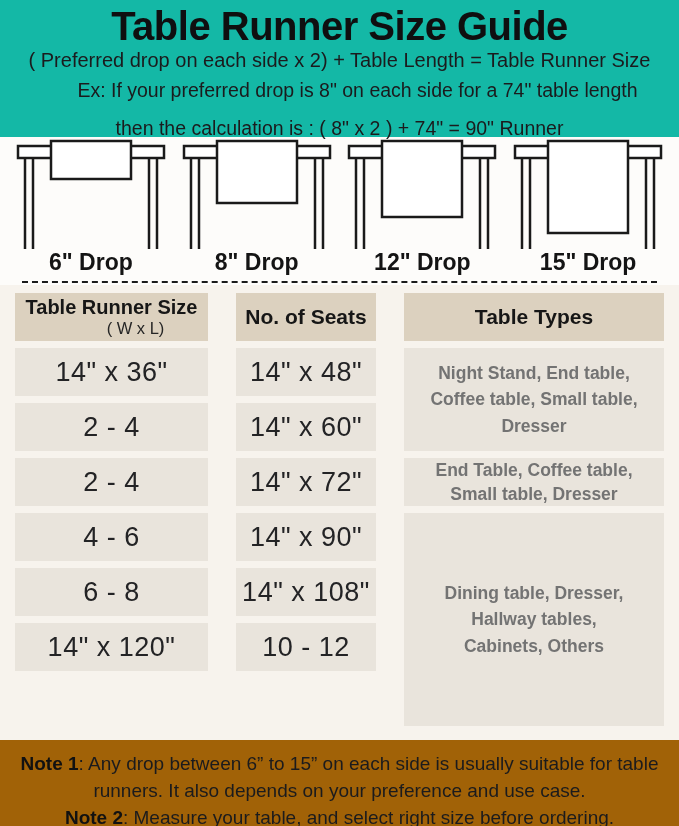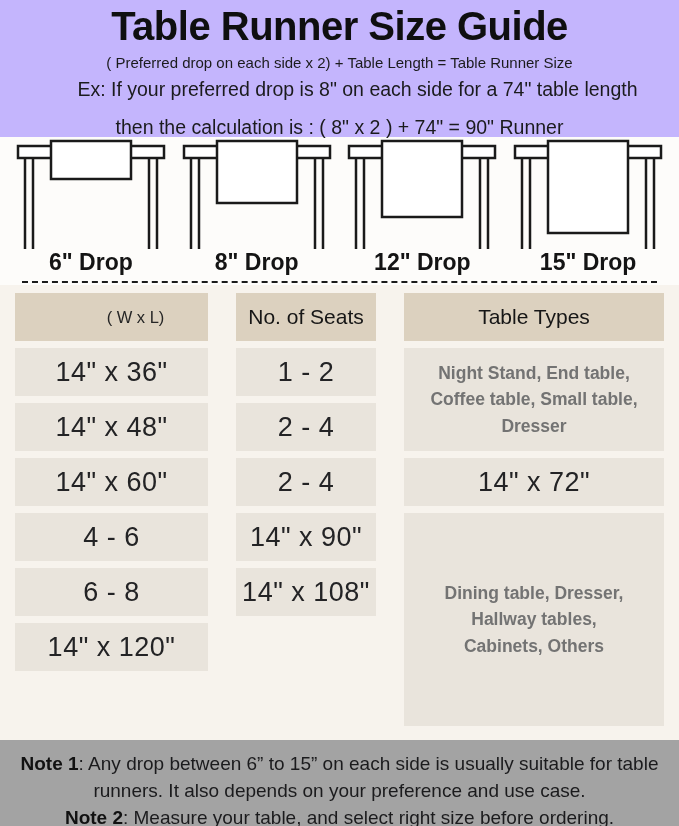--- a/index.html
+++ b/index.html
@@ -7,34 +7,33 @@
     width: 679px; height: 826px;
     background: #fdfcfa;
     font-family: "Liberation Sans", "DejaVu Sans", sans-serif;
     color: #1c1c1e;
     overflow: hidden;
   }
 
   
   .hero {
     height: 137px;
-    background: #c4b5fd;
+    background: #14b8a6;
     text-align: center;
     padding-top: 3px;
   }
   .hero h1 {
     font-size: 40px;
     font-weight: 800;
     letter-spacing: -0.5px;
     color: #0f0f10;
     line-height: 1.15;
   }
   .formula {
-    margin-top: 5px;
-    font-size: 15px;
+    font-size: 20px;
     color: #1b1b1d;
     white-space: nowrap;
   }
   .example-1 {
     margin-top: 7px;
     font-size: 19.5px;
     color: #1b1b1d;
     white-space: nowrap;
     padding-left: 36px;
   }
@@ -87,35 +86,35 @@
     display: flex;
     flex-direction: column;
     align-items: center;
     justify-content: center;
     text-align: center;
   }
   .hcell { background: #dcd1bf; }
   .dcell { background: #e9e4dc; }
   .hcell .h-main { font-size: 20px; font-weight: 700; line-height: 1.15; color: #161616; }
   .hcell .h-sub  { font-size: 16.5px; font-weight: 400; line-height: 1.15; color: #262626; margin-left: 48px; }
-  .hcell-seats, .hcell-types { font-size: 21px; font-weight: 400; color: #161616; }
+  .hcell-seats, .hcell-types { font-size: 21px; font-weight: 700; color: #161616; }
   .val { font-size: 27px; font-weight: 400; color: #232325; letter-spacing: 0.5px; }
   .types-cell { font-size: 17.5px; font-weight: 700; line-height: 1.5; color: #737373; }
   .types-cell span { display: block; }
   .types-a { grid-column: 3; grid-row: 2 / span 2; }
   .types-a span { max-width: 232px; }
   .types-b { grid-column: 3; grid-row: 4; line-height: 1.4; }
   .types-b span { max-width: 240px; }
   .types-c { grid-column: 3; grid-row: 5 / span 4; }
   .types-c span { max-width: 186px; }
 
   
   .notes {
     height: 86px;
-    background: #a3a3a3;
+    background: #a16207;
     padding: 11px 3px 0;
     text-align: center;
   }
   .notes p {
     font-size: 19px;
     line-height: 1.42;
     color: #1b1b1d;
     max-width: 676px;
     margin: 0 auto;
   }
@@ -182,50 +181,54 @@
       <div class="drop-label">15" Drop</div>
     </div>
 
   </div>
   <div class="dashed-divider"></div>
 </div>
 
 <div class="size-table">
 
   <div class="cell hcell">
+    <div class="h-main">Table Runner Size</div>
     <div class="h-sub">( W x L)</div>
   </div>
   <div class="cell hcell hcell-seats">No. of Seats</div>
   <div class="cell hcell hcell-types">Table Types</div>
 
   <div class="cell dcell val">14" x 36"</div>
-  <div class="cell dcell val">1 - 2</div>
 
   <div class="cell dcell types-cell types-a">
     <span>Night Stand, End table, Coffee table, Small table, Dresser</span>
   </div>
 
   <div class="cell dcell val">14" x 48"</div>
   <div class="cell dcell val">2 - 4</div>
 
   <div class="cell dcell val">14" x 60"</div>
   <div class="cell dcell val">2 - 4</div>
 
+  <div class="cell dcell types-cell types-b">
+    <span>End Table, Coffee table, Small table, Dresser</span>
+  </div>
 
   <div class="cell dcell val">14" x 72"</div>
   <div class="cell dcell val">4 - 6</div>
 
   <div class="cell dcell types-cell types-c">
     <span>Dining table, Dresser, Hallway tables, Cabinets, Others</span>
   </div>
 
   <div class="cell dcell val">14" x 90"</div>
   <div class="cell dcell val">6 - 8</div>
 
   <div class="cell dcell val">14" x 108"</div>
 
   <div class="cell dcell val">14" x 120"</div>
+  <div class="cell dcell val">10 - 12</div>
 </div>
 
 <div class="notes">
   <p><b>Note 1</b><span>: Any drop between 6” to 15” on each side is usually suitable for table runners. It also depends on your preference and use case.</span></p>
   <p><b>Note 2</b><span>: Measure your table, and select right size before ordering.</span></p>
 </div>
 
 </body></html>

